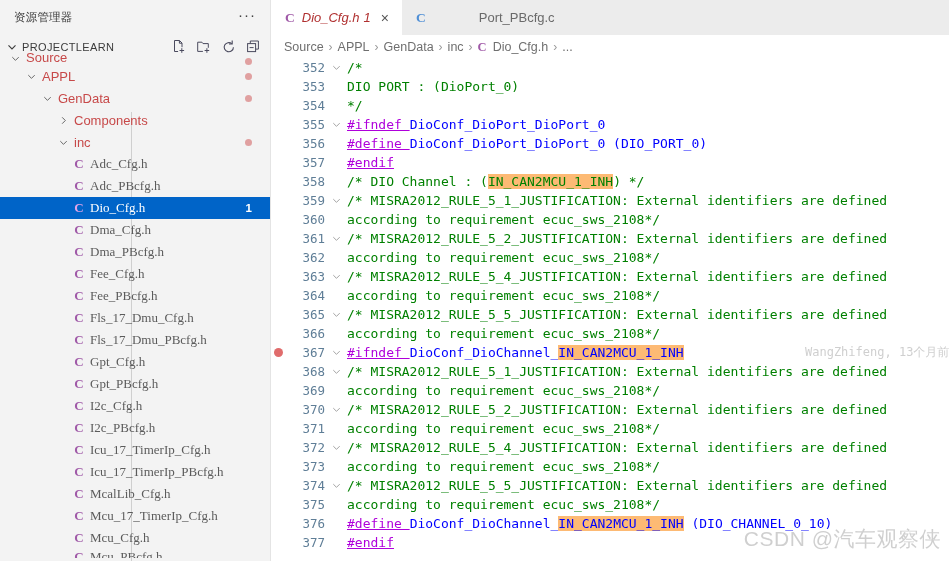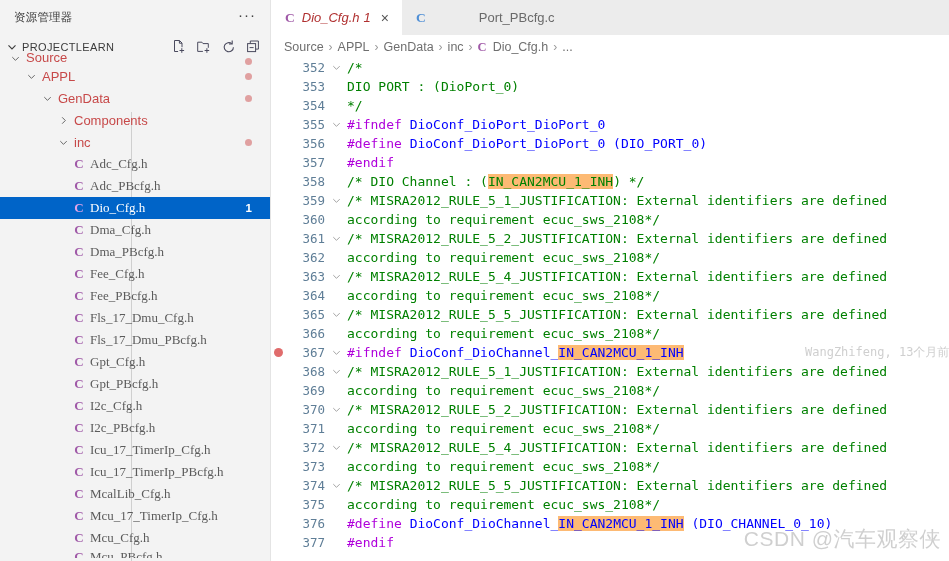--- a/index.html
+++ b/index.html
@@ -263,21 +263,21 @@
     display: flex;
     align-items: center;
     justify-content: center;
     color: #9a9a9a;
     cursor: pointer;
   }
   .ctext { padding-left: 2px; }
 
   
   .t-cmt  { color: #008000; }
-  .t-pre  { color: #af00db; }
+  .t-pre  { color: #af00db; text-decoration: underline; }
   .t-id   { color: #0000ff; }
   .sel-hl { background: #fdba74; }
 
   .blame {
     position: absolute;
     left: 534px;
     font-size: 12px;
     color: #cfcfcf;
     font-family: "DejaVu Sans Mono", monospace;
     white-space: nowrap;

